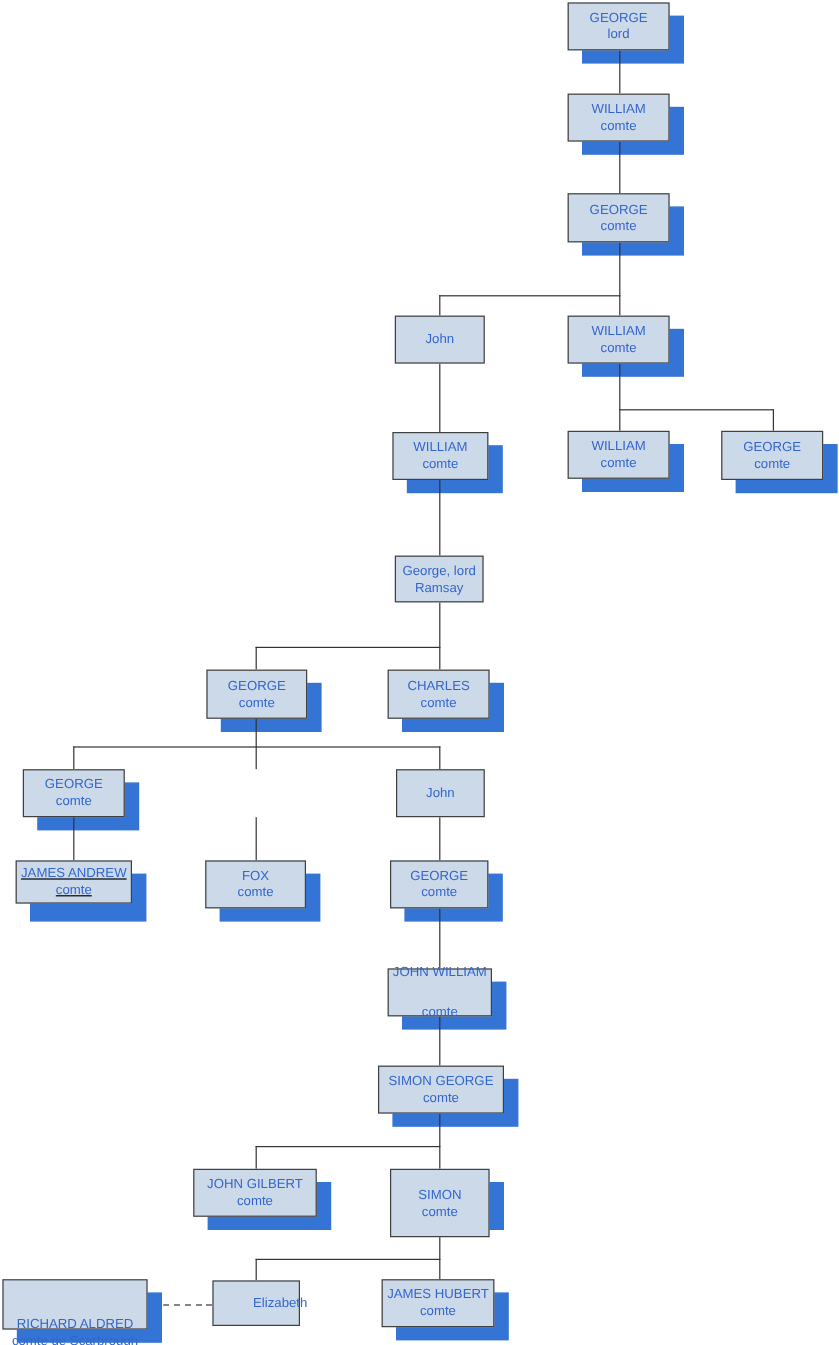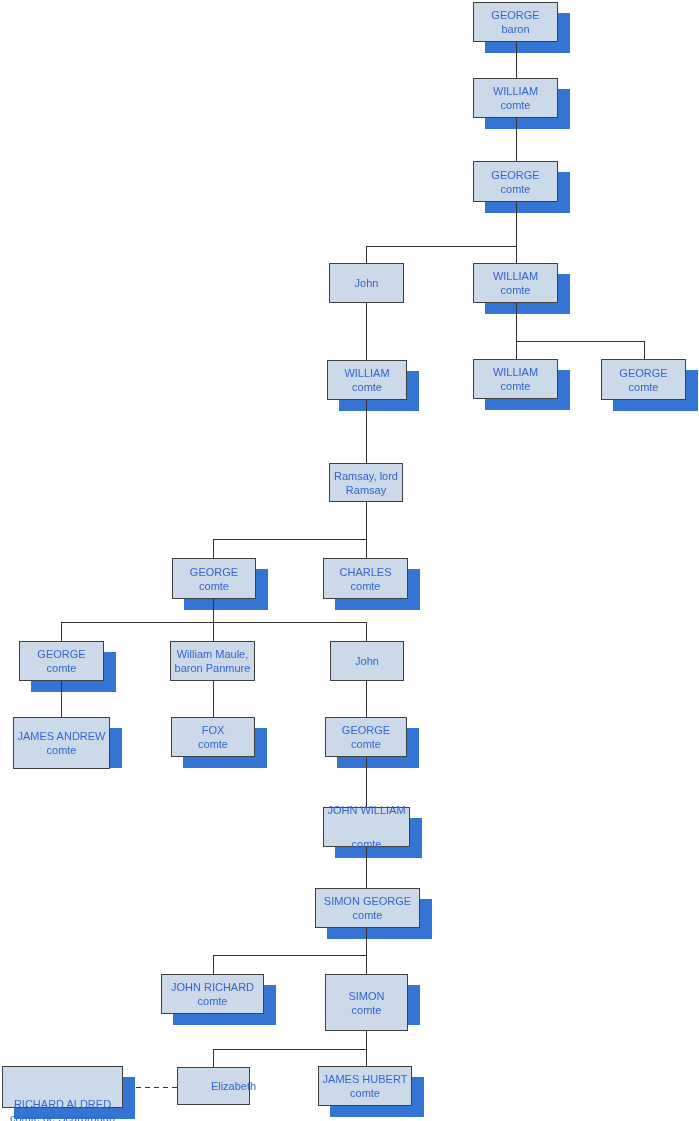--- a/index.html
+++ b/index.html
@@ -95,21 +95,21 @@
     <div class="line solid" style="left: 366px; top: 847px; width: 1px; height: 41px;"></div>
     <div class="line solid" style="left: 366px; top: 928px; width: 1px; height: 46px;"></div>
     <div class="line solid" style="left: 213px; top: 955px; width: 154px; height: 1px;"></div>
     <div class="line solid" style="left: 213px; top: 955px; width: 1px; height: 19px;"></div>
     <div class="line solid" style="left: 366px; top: 1014px; width: 1px; height: 52px;"></div>
     <div class="line solid" style="left: 213px; top: 1049px; width: 154px; height: 1px;"></div>
     <div class="line solid" style="left: 213px; top: 1049px; width: 1px; height: 18px;"></div>
     <div class="line dashed" style="left: 136px; top: 1087px; width: 41px; height: 1px;"></div>
     <div class="node" style="left: 473px; top: 2px; width: 85px; height: 40px; background: rgb(204, 217, 232); border-color: rgb(64, 64, 64);">
       <div class="nline" style="color: rgb(51, 102, 204);">GEORGE</div>
-      <div class="nline" style="color: rgb(51, 102, 204);">baron</div>
+      <div class="nline" style="color: rgb(51, 102, 204);">lord</div>
     </div>
     <div class="node" style="left: 473px; top: 78px; width: 85px; height: 40px; background: rgb(204, 217, 232); border-color: rgb(64, 64, 64);">
       <div class="nline" style="color: rgb(51, 102, 204);">WILLIAM</div>
       <div class="nline" style="color: rgb(51, 102, 204);">comte</div>
     </div>
     <div class="node" style="left: 473px; top: 161px; width: 85px; height: 41px; background: rgb(204, 217, 232); border-color: rgb(64, 64, 64);">
       <div class="nline" style="color: rgb(51, 102, 204);">GEORGE</div>
       <div class="nline" style="color: rgb(51, 102, 204);">comte</div>
     </div>
     <div class="node" style="left: 329px; top: 263px; width: 75px; height: 40px; background: rgb(204, 217, 232); border-color: rgb(64, 64, 64);">
@@ -125,64 +125,60 @@
     </div>
     <div class="node" style="left: 473px; top: 359px; width: 85px; height: 40px; background: rgb(204, 217, 232); border-color: rgb(64, 64, 64);">
       <div class="nline" style="color: rgb(51, 102, 204);">WILLIAM</div>
       <div class="nline" style="color: rgb(51, 102, 204);">comte</div>
     </div>
     <div class="node" style="left: 601px; top: 359px; width: 85px; height: 41px; background: rgb(204, 217, 232); border-color: rgb(64, 64, 64);">
       <div class="nline" style="color: rgb(51, 102, 204);">GEORGE</div>
       <div class="nline" style="color: rgb(51, 102, 204);">comte</div>
     </div>
     <div class="node" style="left: 329px; top: 463px; width: 74px; height: 39px; background: rgb(204, 217, 232); border-color: rgb(64, 64, 64);">
-      <div class="nline" style="color: rgb(51, 102, 204);">Ramsay, lord</div>
+      <div class="nline" style="color: rgb(51, 102, 204);">George, lord</div>
       <div class="nline" style="color: rgb(51, 102, 204);">Ramsay</div>
     </div>
     <div class="node" style="left: 172px; top: 558px; width: 84px; height: 41px; background: rgb(204, 217, 232); border-color: rgb(64, 64, 64);">
       <div class="nline" style="color: rgb(51, 102, 204);">GEORGE</div>
       <div class="nline" style="color: rgb(51, 102, 204);">comte</div>
     </div>
     <div class="node" style="left: 323px; top: 558px; width: 85px; height: 41px; background: rgb(204, 217, 232); border-color: rgb(64, 64, 64);">
       <div class="nline" style="color: rgb(51, 102, 204);">CHARLES</div>
       <div class="nline" style="color: rgb(51, 102, 204);">comte</div>
     </div>
     <div class="node" style="left: 19px; top: 641px; width: 85px; height: 40px; background: rgb(204, 217, 232); border-color: rgb(64, 64, 64);">
       <div class="nline" style="color: rgb(51, 102, 204);">GEORGE</div>
       <div class="nline" style="color: rgb(51, 102, 204);">comte</div>
     </div>
-    <div class="node" style="left: 170px; top: 641px; width: 85px; height: 40px; background: rgb(204, 217, 232); border-color: rgb(64, 64, 64);">
-      <div class="nline" style="color: rgb(51, 102, 204);">William Maule,</div>
-      <div class="nline" style="color: rgb(51, 102, 204);">baron Panmure</div>
-    </div>
     <div class="node" style="left: 330px; top: 641px; width: 74px; height: 40px; background: rgb(204, 217, 232); border-color: rgb(64, 64, 64);">
       <div class="nline" style="color: rgb(51, 102, 204);">John</div>
     </div>
-    <div class="node" style="left: 13px; top: 717px; width: 97px; height: 52px; background: rgb(204, 217, 232); border-color: rgb(64, 64, 64);">
+    <div class="node" style="left: 13px; top: 717px; width: 97px; height: 36px; background: rgb(204, 217, 232); border-color: rgb(64, 64, 64); text-decoration: underline;">
       <div class="nline" style="color: rgb(51, 102, 204);">JAMES ANDREW</div>
       <div class="nline" style="color: rgb(51, 102, 204);">comte</div>
     </div>
     <div class="node" style="left: 171px; top: 717px; width: 84px; height: 40px; background: rgb(204, 217, 232); border-color: rgb(64, 64, 64);">
       <div class="nline" style="color: rgb(51, 102, 204);">FOX</div>
       <div class="nline" style="color: rgb(51, 102, 204);">comte</div>
     </div>
     <div class="node" style="left: 325px; top: 717px; width: 82px; height: 40px; background: rgb(204, 217, 232); border-color: rgb(64, 64, 64);">
       <div class="nline" style="color: rgb(51, 102, 204);">GEORGE</div>
       <div class="nline" style="color: rgb(51, 102, 204);">comte</div>
     </div>
     <div class="node" style="left: 323px; top: 807px; width: 87px; height: 40px; background: rgb(204, 217, 232); border-color: rgb(64, 64, 64); gap: 20px;">
       <div class="nline" style="color: rgb(51, 102, 204);">JOHN WILLIAM</div>
       <div class="nline" style="color: rgb(51, 102, 204);">comte</div>
     </div>
     <div class="node" style="left: 315px; top: 888px; width: 105px; height: 40px; background: rgb(204, 217, 232); border-color: rgb(64, 64, 64);">
       <div class="nline" style="color: rgb(51, 102, 204);">SIMON GEORGE</div>
       <div class="nline" style="color: rgb(51, 102, 204);">comte</div>
     </div>
     <div class="node" style="left: 161px; top: 974px; width: 103px; height: 40px; background: rgb(204, 217, 232); border-color: rgb(64, 64, 64);">
-      <div class="nline" style="color: rgb(51, 102, 204);">JOHN RICHARD</div>
+      <div class="nline" style="color: rgb(51, 102, 204);">JOHN GILBERT</div>
       <div class="nline" style="color: rgb(51, 102, 204);">comte</div>
     </div>
     <div class="node" style="left: 325px; top: 974px; width: 83px; height: 57px; background: rgb(204, 217, 232); border-color: rgb(64, 64, 64);">
       <div class="nline" style="color: rgb(51, 102, 204);">SIMON</div>
       <div class="nline" style="color: rgb(51, 102, 204);">comte</div>
     </div>
     <div class="node" style="left: 2px; top: 1066px; width: 121px; height: 42px; background: rgb(204, 217, 232); border-color: rgb(64, 64, 64);">
       <div class="nline" style="color: rgb(51, 102, 204); margin-top: 48px;">RICHARD ALDRED</div>
       <div class="nline" style="color: rgb(51, 102, 204);">comte de Scarbrough</div>
     </div>

